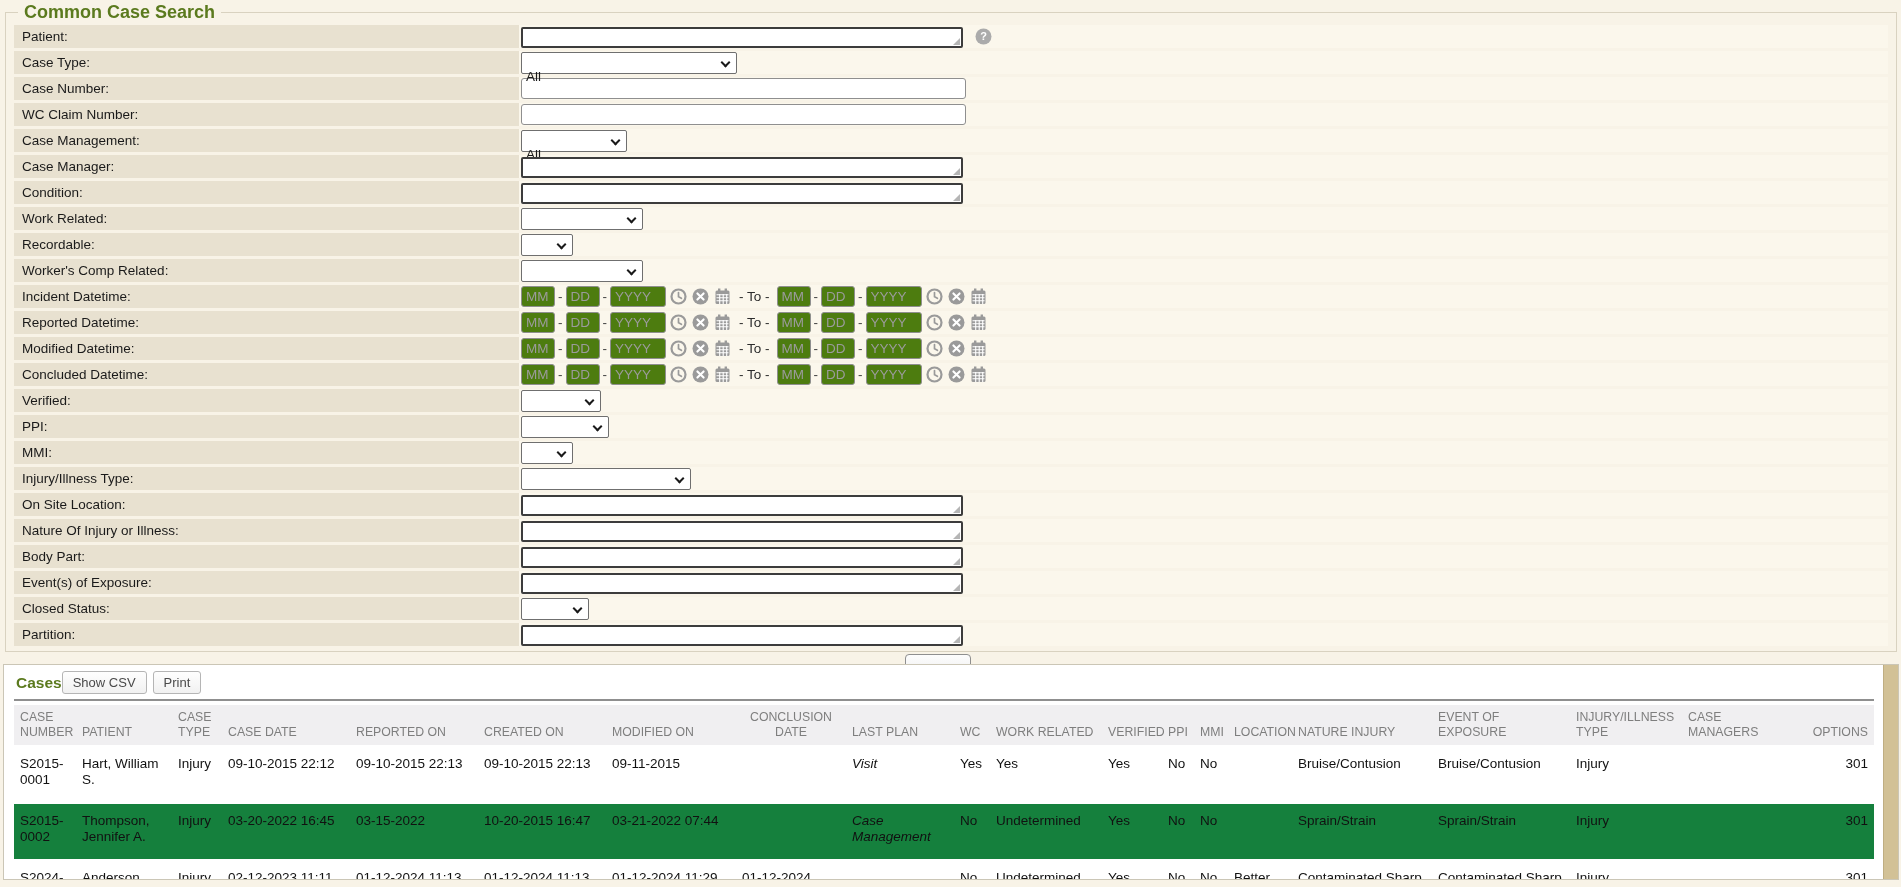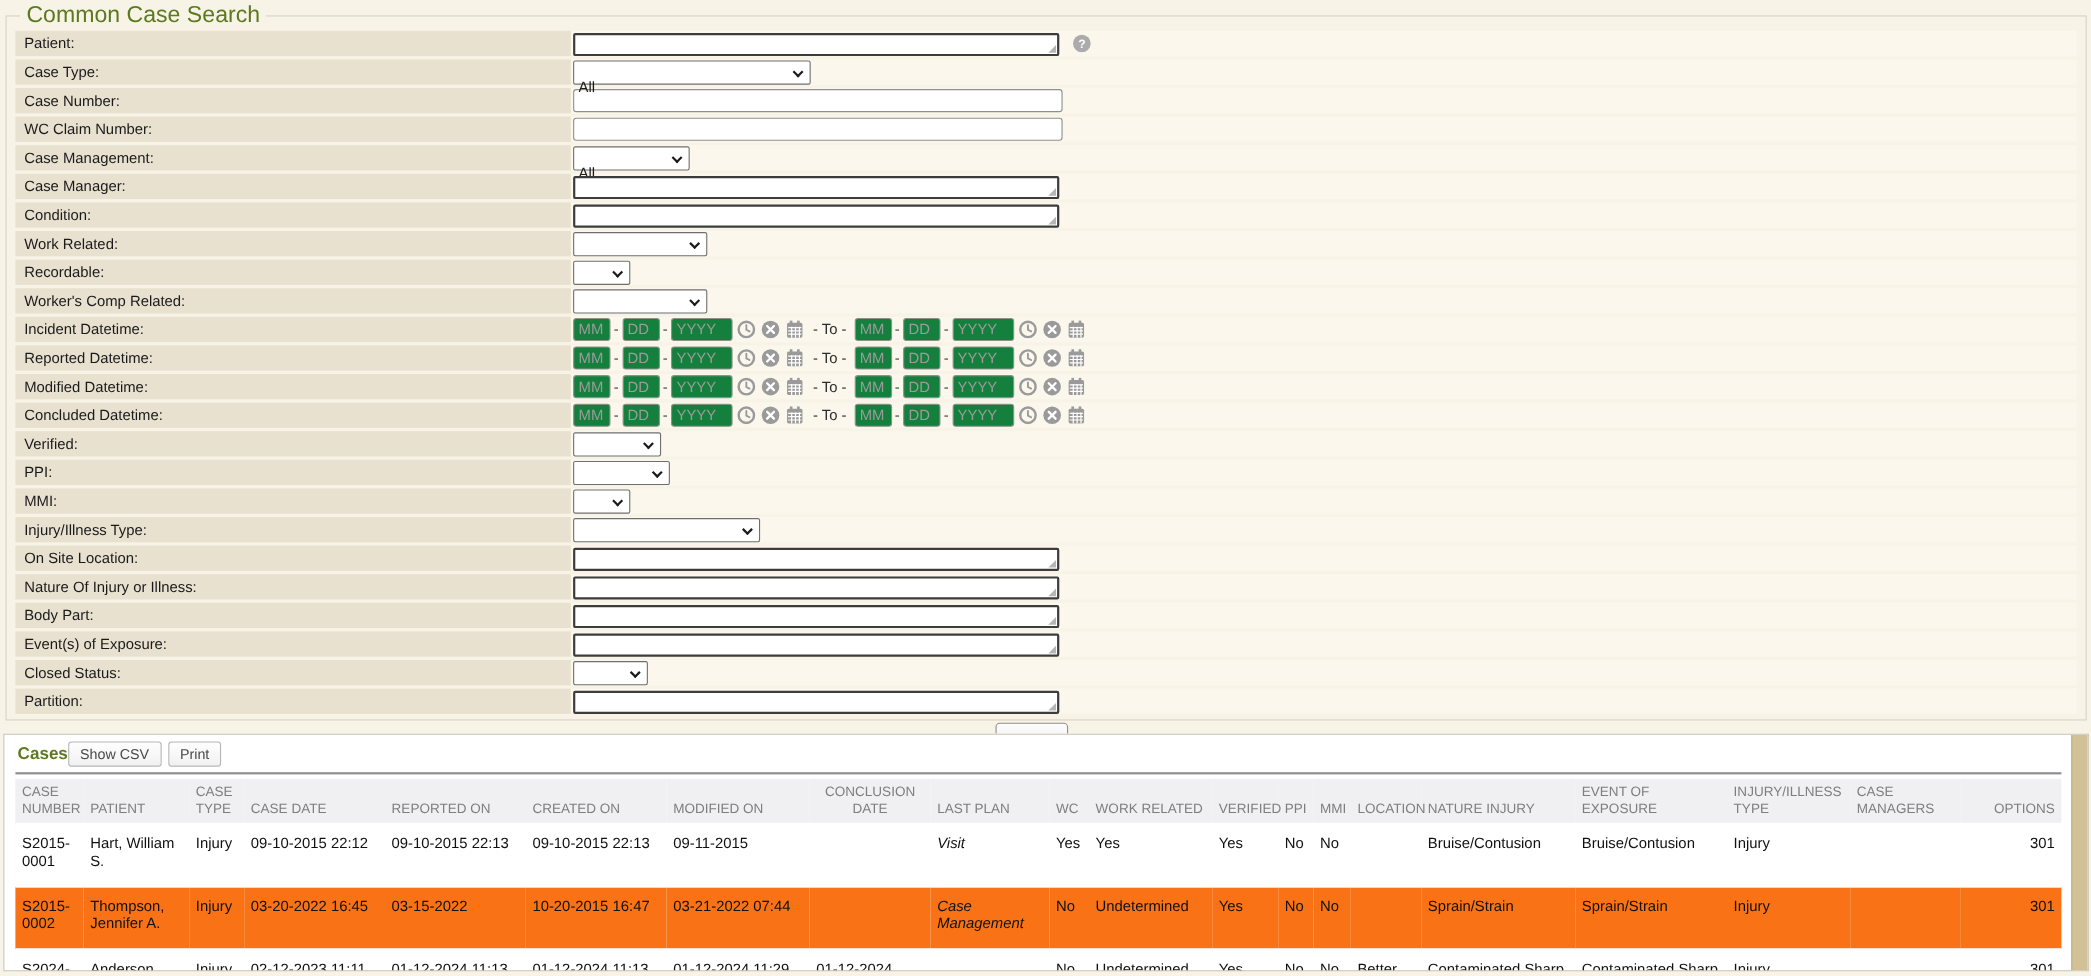--- a/index.html
+++ b/index.html
@@ -19,21 +19,21 @@
     font-size:13.5px;color:#1a1a1a;
   }
   
   fieldset.search-fs{
     margin:2px 4px 0 5px;
     border:1px solid #d9d2c0;
     padding:2px 8px 2px 8px;
   }
   fieldset.search-fs legend{
     color:var(--heading-green);
-    font-weight:normal;font-size:21px;
+    font-weight:bold;font-size:18px;
     padding:0 6px;margin-left:4px;
   }
   .frow{display:flex;align-items:stretch;margin-bottom:3px;height:23px;}
   .lcell{
     width:505px;flex:0 0 505px;
     background:var(--label-bg);
     padding:3px 8px;line-height:17px;
   }
   .vcell{
     flex:1;background:var(--value-bg);
@@ -70,21 +70,21 @@
   .chev{
     position:absolute;right:7px;top:6px;width:7px;height:7px;
     border-right:2px solid #1a1a1a;border-bottom:2px solid #1a1a1a;
     transform:rotate(45deg);
   }
   
   .dtgroup{display:flex;align-items:center;gap:3px;}
   .dseg{
     height:21px;border:1px solid #8f8f8f;border-radius:3px;
     font-family:inherit;font-size:13.5px;color:#1a1a1a;
-    padding:1px 4px;background:#15803d;
+    padding:1px 4px;background:#4d7c0f;
   }
   .dseg::placeholder{color:#9b9b9b;opacity:1;}
   .dseg.mm,.dseg.dd{width:34px;}
   .dseg.yyyy{width:56px;}
   .dash{color:#444;}
   .dticon{display:inline-flex;width:17px;height:17px;margin:0 1px;cursor:pointer;}
   .to-label{color:#2c2c2c;margin:0 4px;white-space:nowrap;}
   .help-icon{display:inline-flex;width:17px;height:17px;margin-left:12px;cursor:pointer;}
   
   .btn-clip-zone{position:relative;height:12px;overflow:hidden;}
@@ -128,21 +128,21 @@
   .cases-table th.right{text-align:right;}
   .cases-table td{
     font-size:13.5px;color:#111;
     vertical-align:top;text-align:left;
     padding:9px 6px 14px 6px;line-height:16px;
     word-wrap:break-word;
   }
   .cases-table td.right{text-align:right;}
   .cases-table td.italic{font-style:italic;}
   .cases-table tbody tr{border-top:2px solid #fff;}
-  .cases-table tbody tr:nth-child(2){background:#f97316;}
+  .cases-table tbody tr:nth-child(2){background:#15803d;}
   .cases-scrollbar{
     position:absolute;right:0;top:0;bottom:0;width:15px;
     background:var(--scroll-tan);
     border-left:1px solid #bfae82;
   }
 </style>
 </head>
 <body>
 
 <fieldset class="search-fs">

